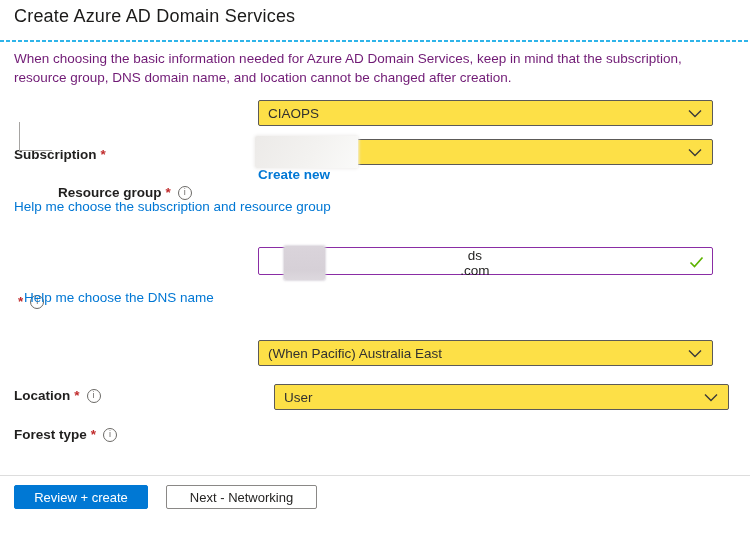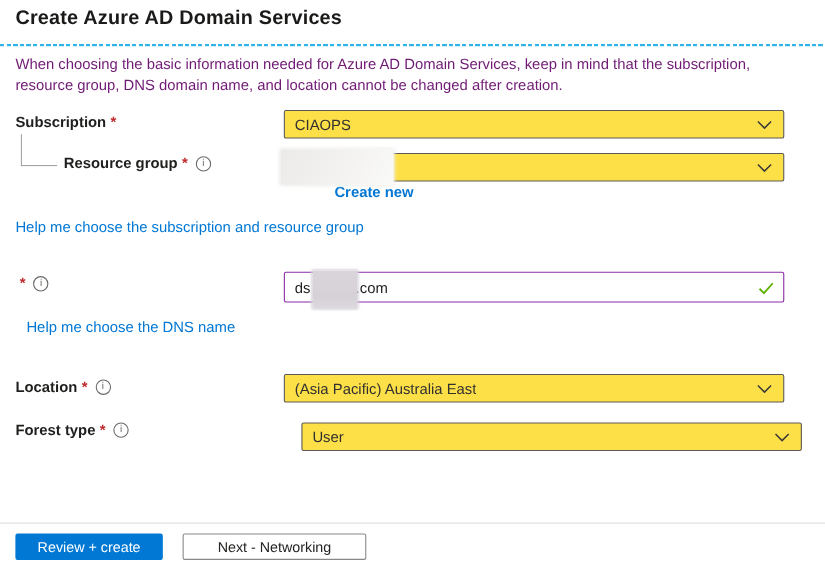--- a/index.html
+++ b/index.html
@@ -1,28 +1,28 @@
 <!DOCTYPE html>
 <html><head>
 <meta charset="utf-8">
 <style>
   * { margin:0; padding:0; box-sizing:border-box; }
   html,body { background:#fff; }
   .page {
     position:relative; width:750px; height:533px; background:#fff;
     font-family:"Liberation Sans", sans-serif; color:#323130; overflow:hidden;
   }
-  .title { position:absolute; left:14px; top:6px; font-size:18px; font-weight:700; color:#1b1a19; letter-spacing:.2px; }
+  .title { position:absolute; left:14px; top:6px; font-size:18px; font-weight:400; color:#1b1a19; letter-spacing:.2px; }
   .dashed-divider {
     position:absolute; left:0; top:40px; width:750px; height:2px;
     background:repeating-linear-gradient(to right, #2fb4e9 0 4px, transparent 4px 6px);
   }
   .description { position:absolute; left:14px; top:49px; width:692px; font-size:13.5px; line-height:19px; color:#701a75; }
 
-  .field-label { position:absolute; font-size:13.5px; font-weight:600; color:#201f1e; white-space:nowrap; display:flex; align-items:center; }
+  .field-label { position:absolute; font-size:13.5px; font-weight:600; color:#201f1e; white-space:nowrap; display:flex; align-items:center;margin-top:44px; }
   .req { color:#c02b2c; margin-left:4px; font-weight:600; }
   .info-icon {
     display:inline-flex; align-items:center; justify-content:center;
     width:14px; height:14px; margin-left:7px; border:1px solid #6b6966; border-radius:50%;
     color:#6b6966; font-size:9px; font-weight:400; font-style:normal; line-height:1;
   }
 
   .dropdown {
     position:absolute; left:258px; width:455px; height:26px; background:#fde047;
     border:1px solid #5c5a58; border-radius:2px; display:flex; align-items:center;
@@ -49,34 +49,34 @@
     background:linear-gradient(180deg,#dad4db 0%,#d6d0d7 70%,#ddd8de 100%);
     box-shadow:0 0 2px 1px rgba(216,211,218,.85);
   }
 
   .link { position:absolute; font-size:13.5px; color:#0077d4; text-decoration:none; cursor:pointer; white-space:nowrap; }
   .link-bold { font-weight:600; }
 
   .text-input {
     position:absolute; left:258px; top:247px; width:455px; height:28px; background:#fff;
     border:1px solid #8a2da5; border-radius:2px; display:flex; align-items:center;
-    padding:0 30px 0 9px; font-size:13.5px; color:#201f1e;
+    padding:0 30px 0 9px; font-size:13.5px; color:#201f1e;flex-direction:column;
   }
   .text-input .gap { display:inline-block; width:41px; }
   .check-icon { position:absolute; right:8px; top:8px; }
 
   .footer-divider { position:absolute; left:0; top:475px; width:750px; height:1px; background:#dddddd; }
 
   .btn {
     position:absolute; top:485px; height:24px; border-radius:2px; font-size:13px; font-weight:400;
     display:flex; align-items:center; justify-content:center; cursor:pointer;
     font-family:"Liberation Sans", sans-serif;
   }
   .btn-primary { left:14px; width:134px; background:#0078d4; border:1px solid #0078d4; color:#fff; }
-  .btn-secondary { left:166px; width:167px; background:#fff; border:1px solid #8a8886; color:#252423; }
+  .btn-secondary { left:166px; width:151px; background:#fff; border:1px solid #8a8886; color:#252423; }
 </style>
 </head>
 <body>
 
 <div class="page">
 
   <div class="title">Create Azure AD Domain Services</div>
   <div class="dashed-divider"></div>
   <div class="description">When choosing the basic information needed for Azure AD Domain Services, keep in mind that the subscription, resource group, DNS domain name, and location cannot be changed after creation.</div>
 
@@ -101,21 +101,21 @@
   </div>
   <div class="dropdown" style="top:139px;">
     <span class="val"></span>
     <span class="chevron">
       <svg width="14" height="9" viewBox="0 0 14 9">
           <polyline points="1,1.5 7,7.5 13,1.5" fill="none" stroke="#3b3a39" stroke-width="1.4"></polyline>
         </svg>
     </span>
   </div>
   <div class="redact redact-rg"></div>
-  <a class="link link-bold" style="left:258px; top:167px;margin-left:46px;">Create new</a>
+  <a class="link link-bold" style="left:258px; top:167px;">Create new</a>
 
   <a class="link" style="left:14px; top:199px;">Help me choose the subscription and resource group</a>
 
   <div class="field-label" style="left:14px; top:250px;">
     <span class="req">*</span>
     <span class="info-icon">i</span>
   </div>
   <div class="text-input">
     <span>ds</span>
     <span class="gap"></span>
@@ -129,21 +129,21 @@
   <div class="redact redact-dns"></div>
 
   <a class="link" style="left:14px; top:290px;margin-left:10px;">Help me choose the DNS name</a>
 
   <div class="field-label" style="left:14px; top:344px;justify-content:space-between;">
     <span>Location</span>
     <span class="req">*</span>
     <span class="info-icon">i</span>
   </div>
   <div class="dropdown" style="top:340px;">
-    <span class="val">(Asia Pacific) Australia East</span>
+    <span class="val">(When Pacific) Australia East</span>
     <span class="chevron">
       <svg width="14" height="9" viewBox="0 0 14 9">
           <polyline points="1,1.5 7,7.5 13,1.5" fill="none" stroke="#3b3a39" stroke-width="1.4"></polyline>
         </svg>
     </span>
   </div>
 
   <div class="field-label" style="left:14px; top:383px;">
     <span>Forest type</span>
     <span class="req">*</span>

